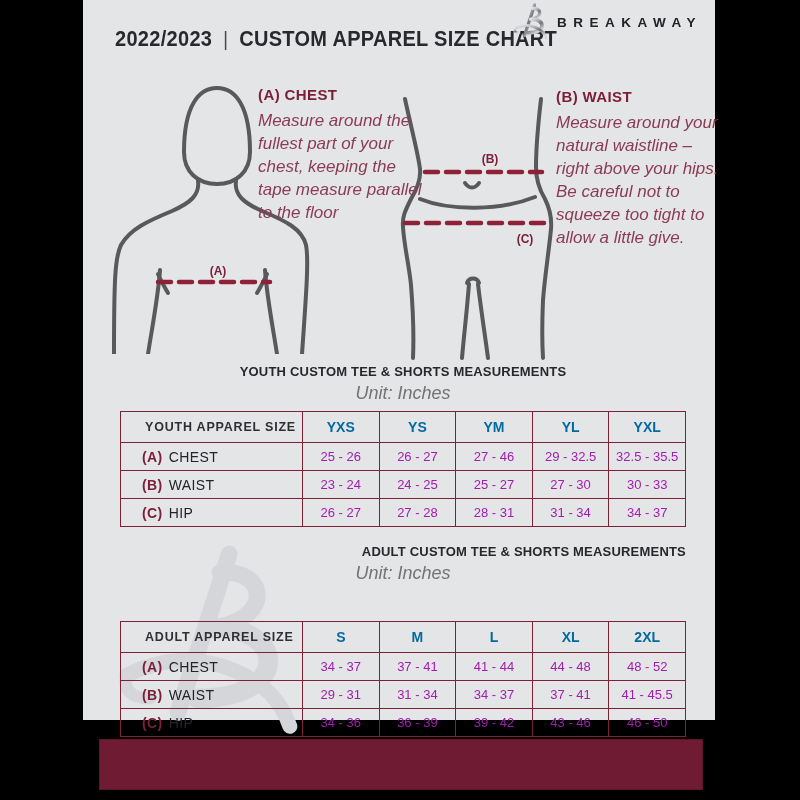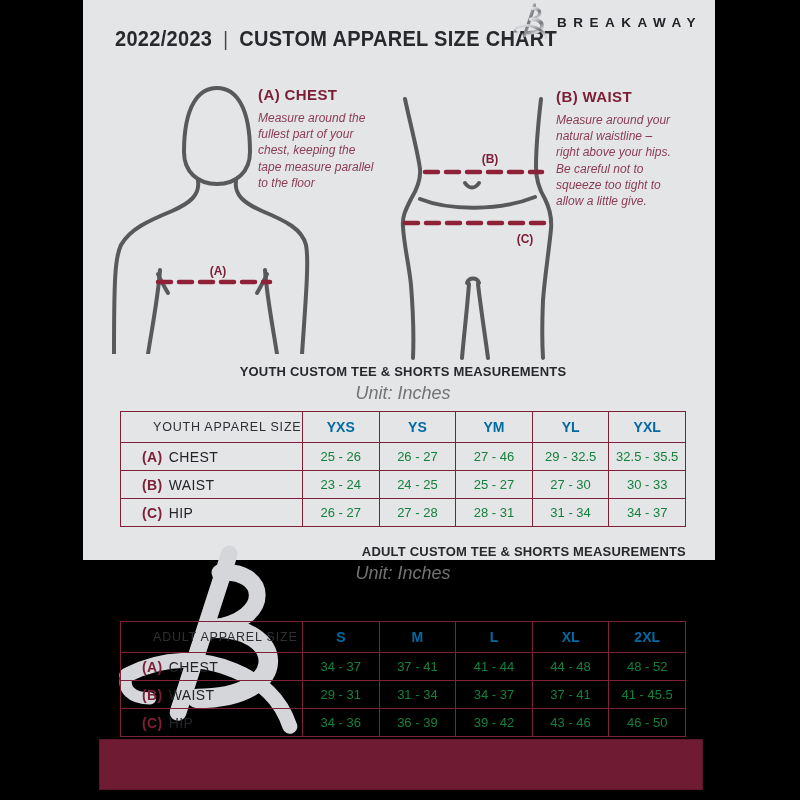--- a/index.html
+++ b/index.html
@@ -1,40 +1,40 @@
 <!DOCTYPE html>
 <html><head>
 <meta charset="utf-8">
 <style>
   html,body { margin:0; padding:0; background:#000; }
   .canvas {
     position:relative; width:800px; height:800px; background:#000;
     overflow:hidden; font-family:"Liberation Sans", sans-serif;
   }
   .page {
-    position:absolute; left:83px; top:0; width:632px; height:560px;
+    position:absolute; left:83px; top:0; width:632px; height:720px;
     background:#e4e5e7;
   }
   
   .doc-title {
     position:absolute; left:32px; top:26px; display:flex; align-items:baseline;
     gap:11px; color:#28292c; font-weight:700; font-size:20px; letter-spacing:.3px;
     transform:scaleY(1.12); transform-origin:left top; white-space:nowrap;
   }
   .doc-title .divider { font-weight:400; color:#45464a; font-size:18px; }
   .brand { position:absolute; left:429px; top:1px; display:flex; align-items:center; }
   .brand-name {
     margin-left:9px; font-size:13.5px; font-weight:700; letter-spacing:6.5px;
     color:#232428; white-space:nowrap;
   }
   
   .guide-block { position:absolute; width:165px; }
   .guide-heading { font-size:15px; font-weight:700; color:#7c2038; letter-spacing:.4px; }
   .guide-body {
-    margin-top:7px; font-size:12px; font-style:italic; color:#8a3c53;
+    margin-top:7px; font-size:17px; font-style:italic; color:#8a3c53;
     line-height:1.35; white-space:pre-line;
   }
   .fig { position:absolute; }
   .fig path { fill:none; stroke:#58595b; stroke-width:4; stroke-linecap:round; }
   .fig path.dash { stroke:#8e2038; stroke-width:4.5; stroke-dasharray:13 8; }
   .fig text {
     fill:#7c2038; font-weight:700; font-size:12px;
     font-family:"Liberation Sans", sans-serif;
   }
   
@@ -48,26 +48,26 @@
   }
   table.size-table {
     position:absolute; left:37px; width:566px; border-collapse:collapse;
     table-layout:fixed; background:transparent;
   }
   .size-table th, .size-table td { border:1.6px solid #7e2138; padding:0; }
   .size-table tr.hdr { height:31px; }
   .size-table tr.row { height:28px; }
   th.size-col { font-size:14px; font-weight:700; color:#0369a1; text-align:center; }
   th.label-col {
-    font-size:12.5px; font-weight:400; letter-spacing:.8px; color:#2e2f33;
-    text-align:left; padding-left:32px;
+    font-size:12.5px; font-weight:700; letter-spacing:.8px; color:#2e2f33;
+    text-align:left; padding-left:24px;
   }
   td.rowlabel { text-align:left; padding-left:21px; font-size:14px; color:#232428; letter-spacing:.4px; }
   td.rowlabel .prefix { color:#7c2038; font-weight:700; margin-right:6px; }
-  td.value { font-size:13px; font-weight:500; color:#15803d; text-align:center; }
+  td.value { font-size:13px; font-weight:500; color:#a21caf; text-align:center; }
   
   .watermark { position:absolute; left:28px; top:540px; opacity:1; }
   .watermark path { fill:none; stroke:#d5d6da; stroke-linecap:round; }
   .footer-bar {
     position:absolute; left:16px; top:739px; width:604px; height:51px;
     background:#6f1b33; border:1px solid #5c1529; box-sizing:border-box;
   }
 </style>
 </head>
 <body>

